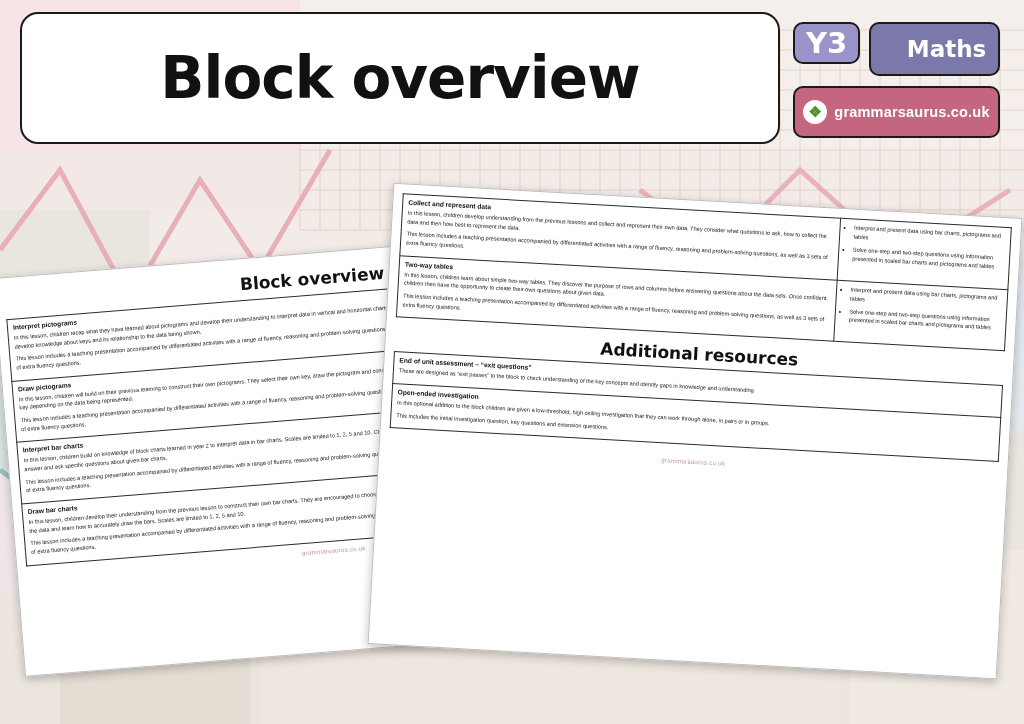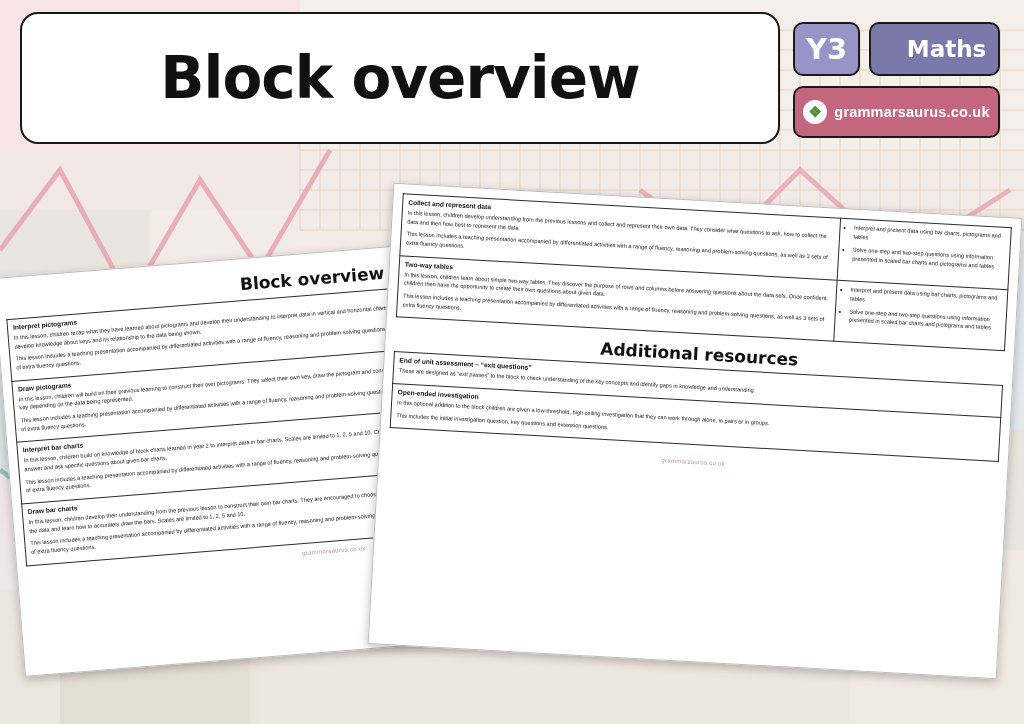--- a/index.html
+++ b/index.html
@@ -24,21 +24,21 @@
     font-family:"DejaVu Sans", sans-serif;
   }
 
   
   .badge {
     position:absolute; z-index:6; border:2px solid #1a1a1a; border-radius:10px;
     display:flex; align-items:center; justify-content:center;
     color:#fff; font-weight:bold;
   }
   #badge-year {
-    left:793px; top:22px; width:67px; height:54px;
+    left:793px; top:22px; width:67px; height:42px;
     background:#9a93c7; font-size:29px;
     font-family:"DejaVu Sans", sans-serif;
   }
   #badge-subject {
     left:869px; top:22px; width:131px; height:54px;
     background:#7b78ab; font-size:23px;
     font-family:"DejaVu Sans", sans-serif;
     padding-left:24px;
   }
   #badge-brand {

